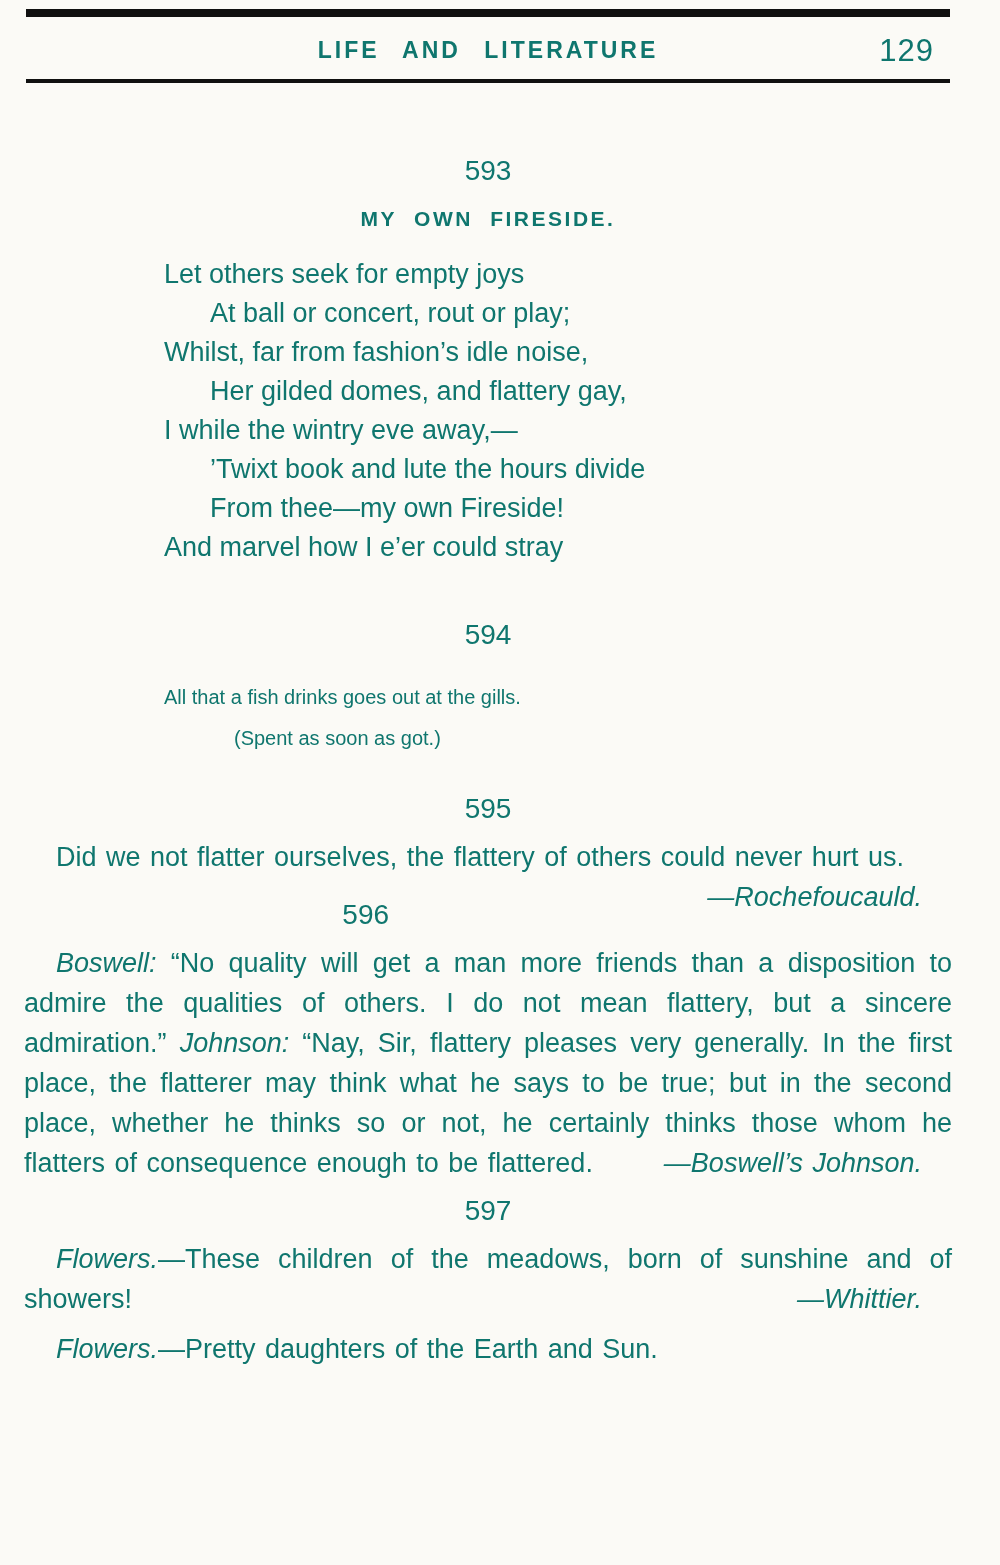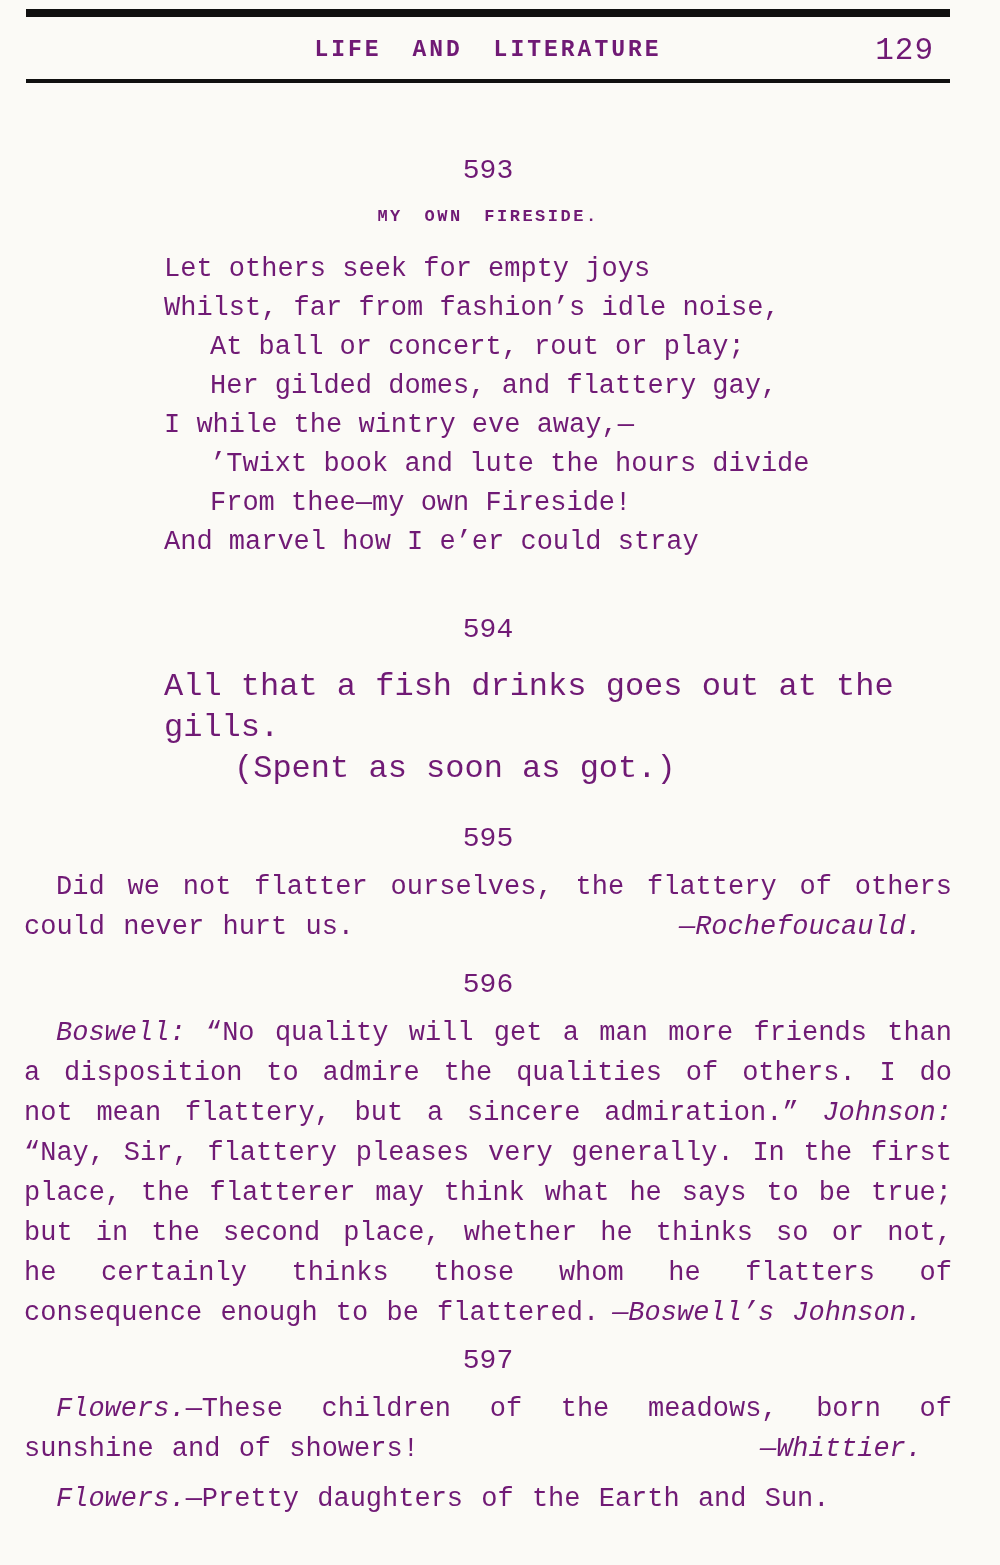--- a/index.html
+++ b/index.html
@@ -8,22 +8,22 @@
     background: #f6f4ef;
   }
   .page {
     position: relative;
     width: 1000px;
     height: 1565px;
     margin: 0 auto;
     background: #fbfaf6;
     box-sizing: border-box;
     padding: 0 48px 0 24px;
-    font-family: Liberation Mono, monospace;
-    color: #701a75;
+    font-family: Liberation Sans, sans-serif;
+    color: #0f766e;
     overflow: hidden;
   }
   
   .header {
     margin: 9px 2px 0 2px;
     border-top: 8px solid #101010;
     border-bottom: 4px solid #101010;
     padding: 16px 0 12px 0;
     position: relative;
   }
@@ -44,36 +44,36 @@
   }
   
   .entry-number {
     text-align: center;
     font-size: 28px;
     line-height: 36px;
   }
   .entry-heading {
     text-align: center;
     font-weight: bold;
-    font-size: 17px;
+    font-size: 21px;
     letter-spacing: 2.5px;
     word-spacing: 9px;
     margin-top: 18px;
   }
   
   .poem {
     margin: 24px 0 0 140px;
     font-size: 27px;
     line-height: 39px;
   }
   .poem-line.indent { padding-left: 46px; }
   
   .center-block {
-    margin: 18px 0 0 140px;
-    font-size: 32px;
+    margin: 24px 0 0 140px;
+    font-size: 20px;
     line-height: 41px;
   }
   .center-block .line2 { padding-left: 70px; }
   
   .prose {
     margin: 10px 0 0 0;
     font-size: 27px;
     line-height: 40px;
     text-align: justify;
     text-indent: 32px;
@@ -101,22 +101,22 @@
 
   <div class="header">
     <div class="header-title">LIFE AND LITERATURE</div>
     <div class="page-number">129</div>
   </div>
 
   <div class="entry-number sp-593">593</div>
   <div class="entry-heading">MY OWN FIRESIDE.</div>
   <div class="poem">
     <div class="poem-line">Let others seek for empty joys</div>
+    <div class="poem-line indent">At ball or concert, rout or play;</div>
     <div class="poem-line">Whilst, far from fashion’s idle noise,</div>
-    <div class="poem-line indent">At ball or concert, rout or play;</div>
     <div class="poem-line indent">Her gilded domes, and flattery gay,</div>
     <div class="poem-line">I while the wintry eve away,—</div>
     <div class="poem-line indent">’Twixt book and lute the hours divide</div>
     <div class="poem-line indent">From thee—my own Fireside!</div>
     <div class="poem-line">And marvel how I e’er could stray</div>
   </div>
 
   <div class="entry-number sp-594">594</div>
   <div class="center-block">
     <div class="line1">All that a fish drinks goes out at the gills.</div>

